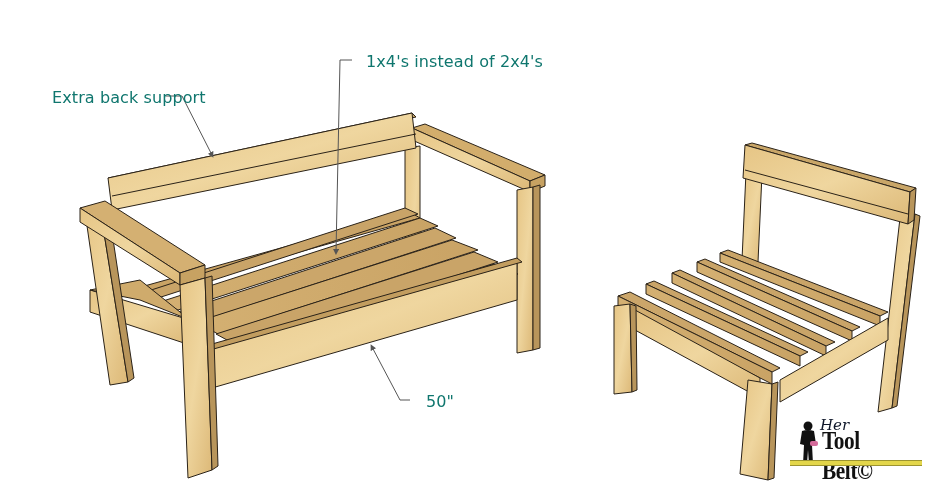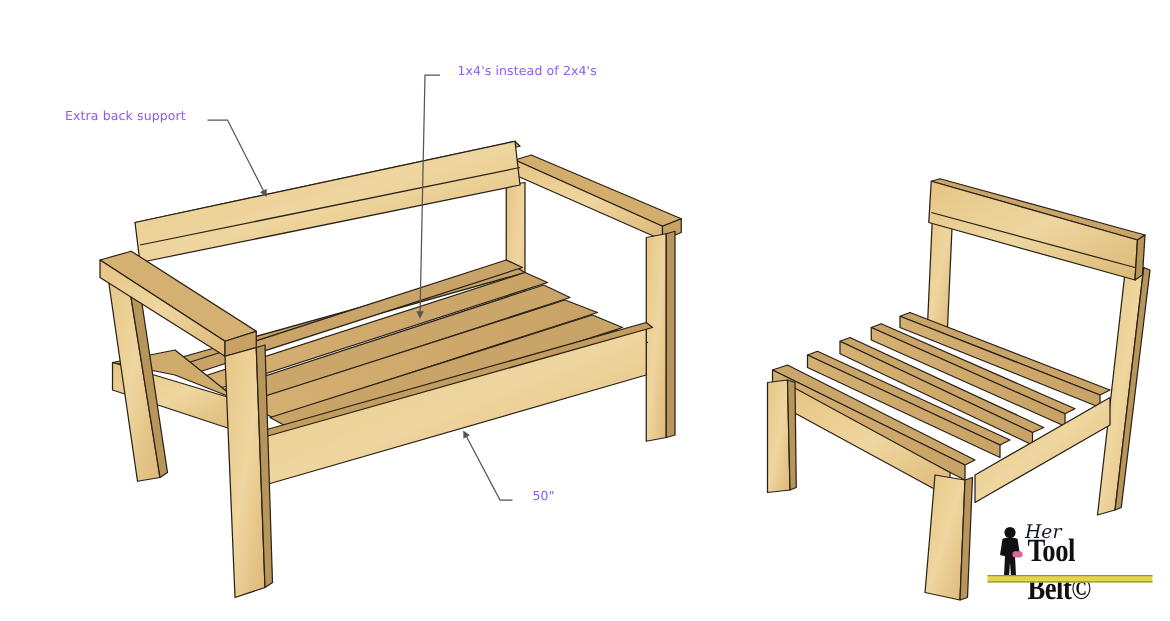--- a/index.html
+++ b/index.html
@@ -1,19 +1,19 @@
 <!DOCTYPE html>
 <html><head>
 <meta charset="utf-8">
 <style>
   html, body { margin: 0; padding: 0; background: #ffffff; }
   body { width: 936px; height: 497px; position: relative; overflow: hidden;
          font-family: "DejaVu Sans", sans-serif; }
   #stage { position: absolute; left: 0; top: 0; width: 936px; height: 497px; }
-  .label { position: absolute; font-size: 10px; color: #8b5cf6; white-space: nowrap; letter-spacing: 0.1px; }
+  .label { position: absolute; font-size: 16px; color: #0f766e; white-space: nowrap; letter-spacing: 0.1px; }
   .wm { position: absolute; left: 790px; top: 420px; width: 140px; height: 50px; }
   .wm-text { position: absolute; left: 32px; top: 6px; font-family: "Liberation Serif", serif;
              font-weight: bold; font-size: 26px; color: #111; letter-spacing: -0.5px; transform: scaleX(0.82); transform-origin: left top; }
   .wm-script { position: absolute; left: 30px; top: -4px; font-family: "DejaVu Serif", serif; font-style: italic;
                font-size: 15px; color: #0f172a; }
   .wm-line { position: absolute; left: 0; top: 40px; width: 132px; height: 4px; background: #e3d64a;
              border-top: 1px solid #9c9430; border-bottom: 1px solid #9c9430; }
 </style>
 </head>
 <body>

